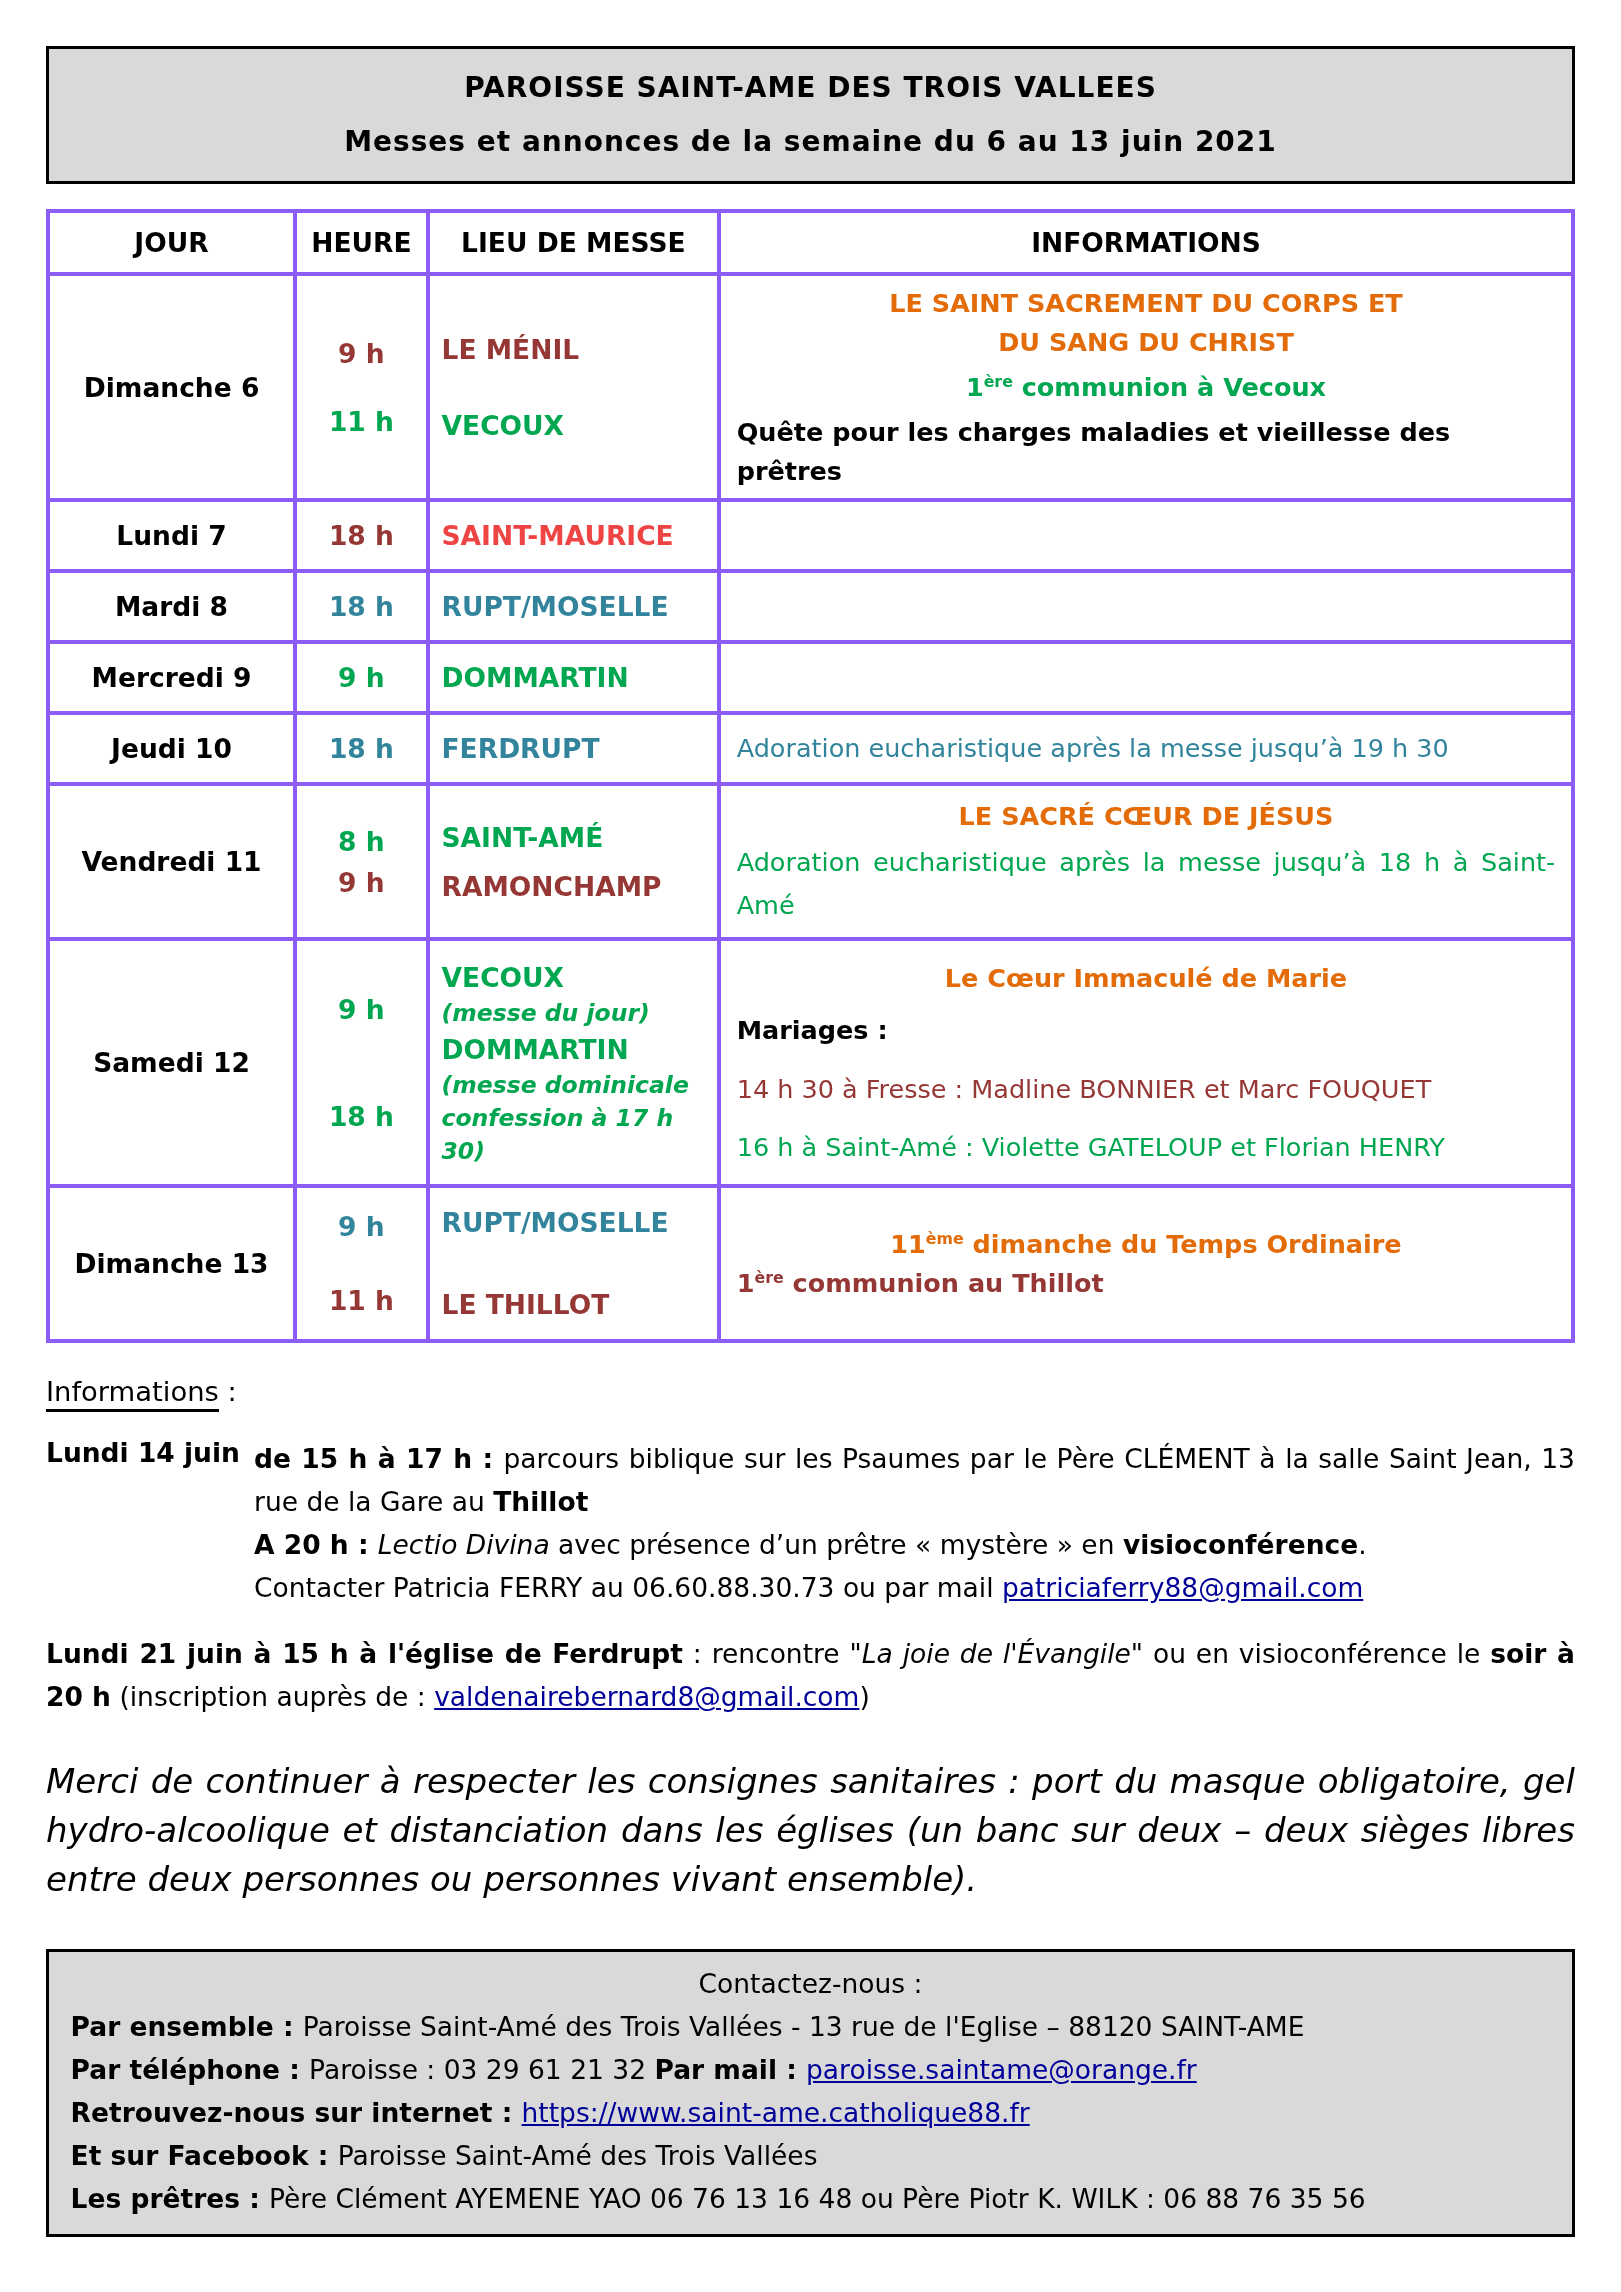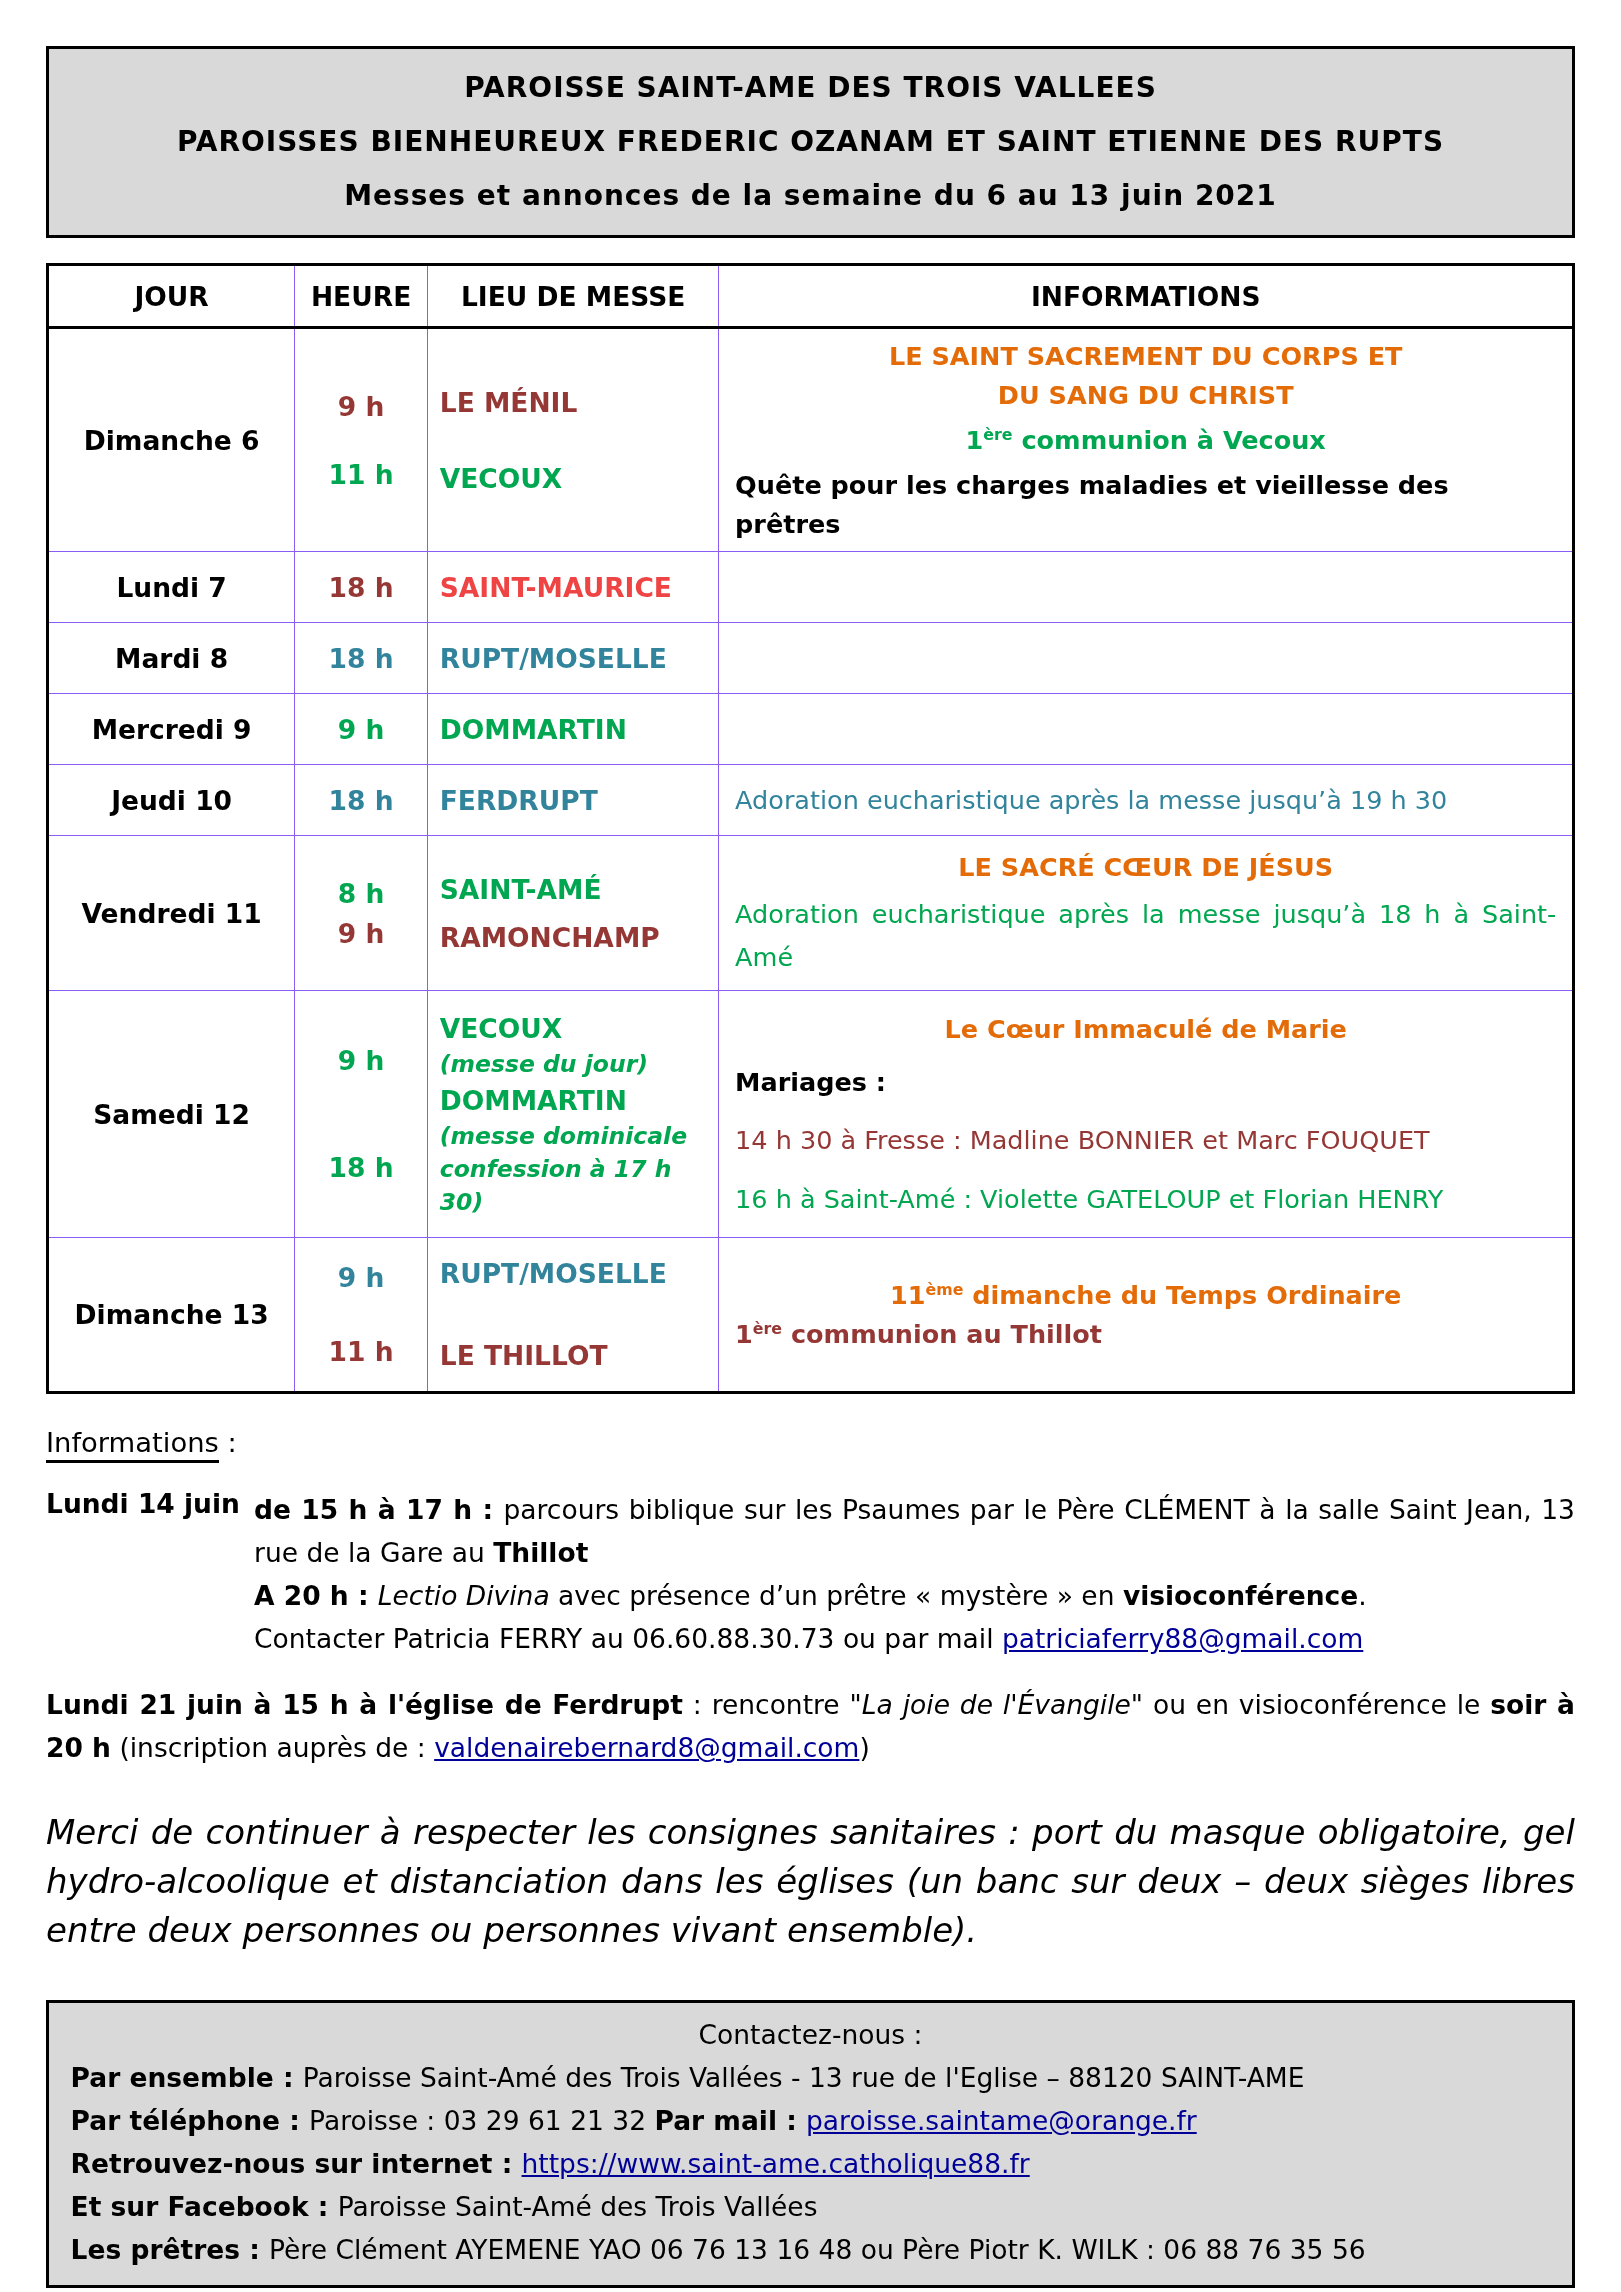--- a/index.html
+++ b/index.html
@@ -17,21 +17,21 @@
 
   
   .header-box{
     border:3.9px solid #000;background:var(--box-gray);
     text-align:center;padding:11.8px 7.8px;
   }
   .header-box .hline{font-weight:bold;font-size:28px;line-height:54px;letter-spacing:1px;}
 
   
   table.schedule{width:100%;border-collapse:collapse;margin-top:25.5px;border:3.9px solid #000;}
-  table.schedule th,table.schedule td{border:1px solid #8b5cf6;}
+  table.schedule th,table.schedule td{border:4px solid #8b5cf6;}
   table.schedule th{
     height:63px;font-size:26.5px;font-weight:bold;text-align:center;border-bottom:3.9px solid #000;
   }
   col.c-jour{width:16.2%;} col.c-heure{width:8.7%;} col.c-lieu{width:19.1%;} col.c-info{width:56%;}
 
   tr.row-tall{height:196px;} tr.row-sm{height:71px;} tr.row-md{height:155px;} tr.row-xl{height:247px;}
 
   td.day-cell{text-align:center;vertical-align:middle;font-weight:bold;font-size:26.5px;}
   td.hours-cell{text-align:center;vertical-align:middle;font-weight:bold;font-size:26.5px;}
   td.places-cell{vertical-align:middle;font-weight:bold;font-size:26.5px;padding:5.9px 5.9px 5.9px 11.8px;}
@@ -71,21 +71,20 @@
   .footer-title{text-align:center;}
   .footer-line .lbl{font-weight:bold;}
 </style>
 </head>
 <body>
 
 <div class="page">
 
   <div class="header-box">
     <div class="hline">PAROISSE SAINT-AME DES TROIS VALLEES</div>
-    <div class="hline">PAROISSES BIENHEUREUX FREDERIC OZANAM ET SAINT ETIENNE DES RUPTS</div>
     <div class="hline">Messes et annonces de la semaine du 6 au 13 juin 2021</div>
   </div>
 
   <table class="schedule">
     <colgroup>
         <col class="c-jour">
         <col class="c-heure">
         <col class="c-lieu">
         <col class="c-info">
       </colgroup>

